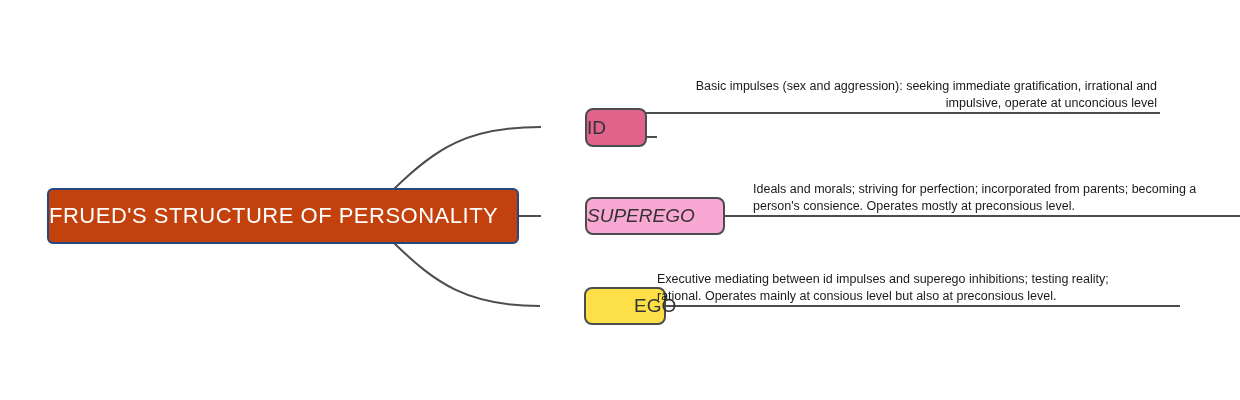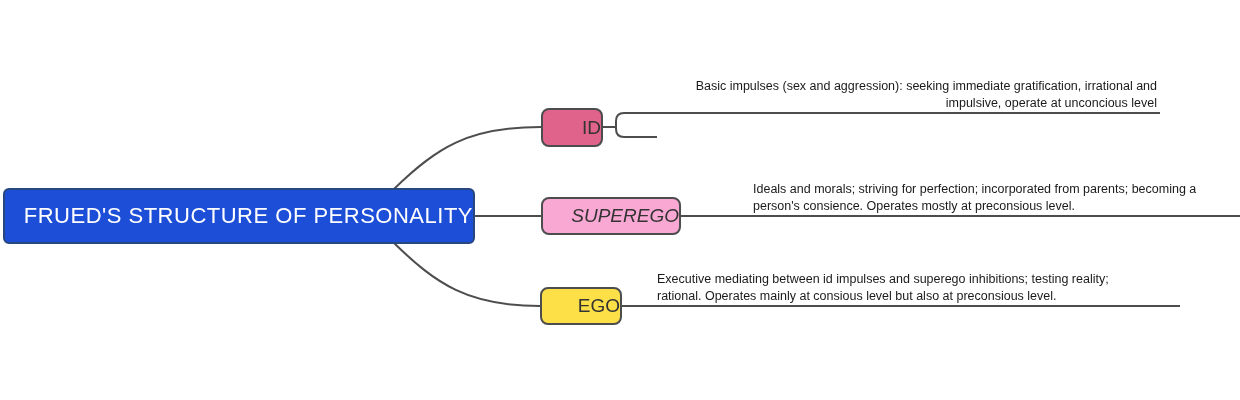--- a/index.html
+++ b/index.html
@@ -15,26 +15,27 @@
     position: absolute;
     left: 0; top: 0;
     width: 1240px; height: 400px;
     z-index: 1;
   }
   .node {
     position: absolute;
     z-index: 2;
     display: flex;
     align-items: center;
-    justify-content: flex-end;
+    justify-content: flex-start;
     box-sizing: border-box;
     border-radius: 8px;
     border: 2px solid #4d4d4d;
     color: #333333;
     cursor: default;
+    margin-left: 44px;
   }
   .root-node {
     left: 3px; top: 188px;
     width: 472px; height: 56px;
     border: 2.5px solid #27477e;
     border-radius: 6px;
     color: #ffffff;
     font-size: 22px;
     letter-spacing: 0.5px;
   }
@@ -70,21 +71,21 @@
       <path d="M603,127 H616"></path>
       <path d="M616,127 V121 Q616,113 624,113 H1160"></path>
       <path d="M616,127 V129 Q616,137 624,137 H657"></path>
 
       <path d="M681,216 H1240"></path>
 
       <path d="M622,306 H1180"></path>
     </g>
   </svg>
 
-  <div class="node root-node" style="background-color: #1d4ed8;">
+  <div class="node root-node" style="background-color: #c2410c;">
     <span>FRUED'S STRUCTURE OF PERSONALITY</span>
   </div>
 
   <div class="node node-id" style="background-color: rgb(224, 99, 139);">
     <span>ID</span>
   </div>
   <div class="branch-desc desc-id">Basic impulses (sex and aggression): seeking immediate gratification, irrational and
 impulsive, operate at unconcious level</div>
 
   <div class="node node-superego" style="background-color: #f9a8d4; font-style: italic;">

